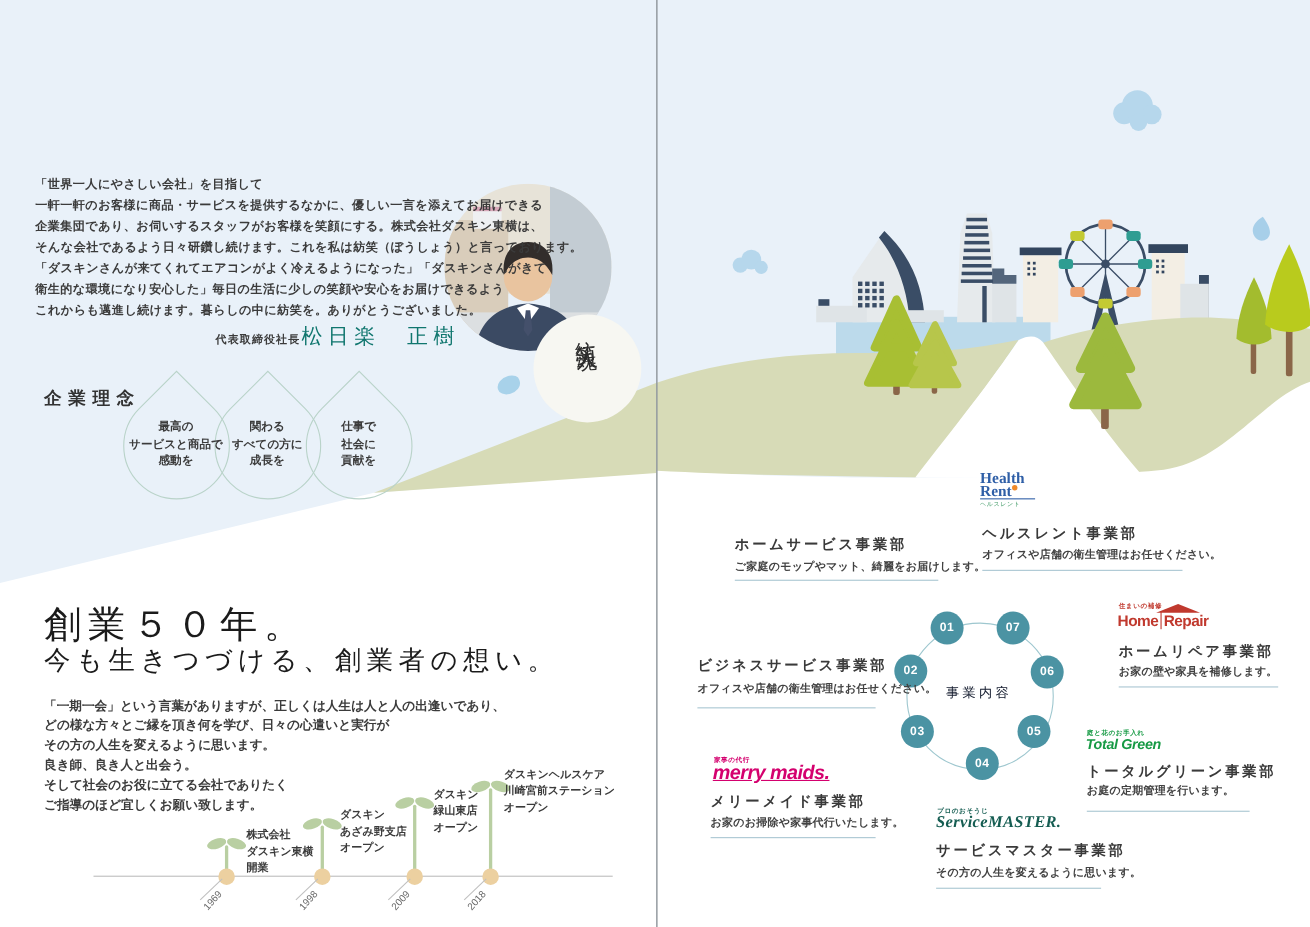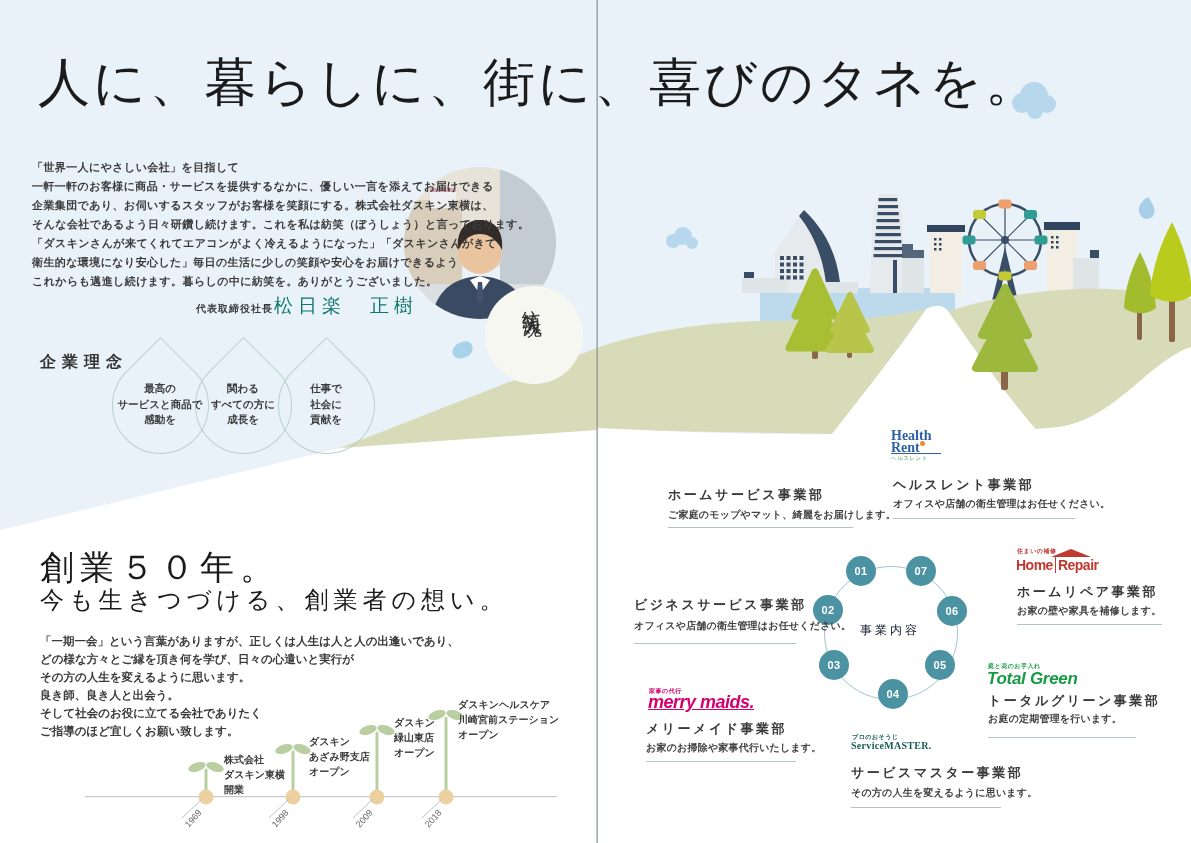--- a/index.html
+++ b/index.html
@@ -31,23 +31,23 @@
   
   .tl-label{font-size:10px;font-weight:700;color:#3b3b3b;line-height:15px;white-space:nowrap;}
   .tl-year{width:36px;font-size:9px;color:#666;text-align:right;
     transform:rotate(-48deg);transform-origin:100% 50%;}
   
   .div-title{font-size:13px;font-weight:600;letter-spacing:2.5px;color:#3a3a3a;white-space:nowrap;}
   .div-desc{font-size:10px;font-weight:700;color:#424242;letter-spacing:.2px;white-space:nowrap;}
   .div-line{height:1px;background:#a9c6d2;}
   .tagline{font-size:6px;font-weight:700;letter-spacing:.5px;white-space:nowrap;}
   .logo-merry{font-size:18px;font-weight:900;font-style:italic;color:#d4006e;letter-spacing:-.5px;text-decoration:underline;}
-  .logo-sm{font-family:"Liberation Serif","DejaVu Serif",serif;font-size:10px;font-weight:700;
-    color:#155d52;letter-spacing:.3px;}
-  .logo-tg{font-size:17px;font-weight:900;font-style:italic;color:#169a44;letter-spacing:-.3px;}
+  .logo-sm{font-family:"Liberation Serif","DejaVu Serif",serif;font-size:15px;font-weight:700;
+    font-style:italic;color:#155d52;letter-spacing:.3px;}
+  .logo-tg{font-size:13px;font-weight:900;font-style:italic;color:#169a44;letter-spacing:-.3px;}
   .logo-hr-txt{font-size:14px;font-weight:800;color:#c0392e;letter-spacing:-.5px;}
   .hr-roof{width:0;height:0;border-left:20px solid transparent;border-right:20px solid transparent;
     border-bottom:8px solid #c0392e;}
   .hr-big{font-family:"Liberation Serif","DejaVu Serif",serif;font-size:14px;font-weight:700;color:#2f5fa7;}
   .hr-caption{font-size:5.5px;color:#3f9a66;letter-spacing:.5px;border-top:1px solid #2f5fa7;padding-top:1px;}
   
   .ring{left:4px;top:10px;width:132px;height:132px;border:1px solid #9ec7cf;border-radius:50%;}
   .numcircle{width:30px;height:30px;border-radius:50%;background:#4b93a3;color:#fff;
     font-size:11px;font-weight:700;display:flex;align-items:center;justify-content:center;letter-spacing:.5px;}
   .diagram-label{left:20px;top:66px;width:100px;text-align:center;
@@ -274,21 +274,20 @@
             <line x1="422" y1="818" x2="442" y2="799"></line>
       </g>
     </g>
 
     <rect x="596.5" y="0" width="1.3" height="843" fill="#8f969c"></rect>
   </svg>
   </div>
 
   <div class="text-layer">
 
-    <div class="abs headline">人に、暮らしに、街に、喜びのタネを。</div>
 
     <div>
       <div class="abs msg-line" style="top:160px">「世界一人にやさしい会社」を目指して</div>
       <div class="abs msg-line" style="top:179px">一軒一軒のお客様に商品・サービスを提供するなかに、優しい一言を添えてお届けできる</div>
       <div class="abs msg-line" style="top:198px">企業集団であり、お伺いするスタッフがお客様を笑顔にする。株式会社ダスキン東横は、</div>
       <div class="abs msg-line" style="top:217px">そんな会社であるよう日々研鑽し続けます。これを私は紡笑（ぼうしょう）と言っております。</div>
       <div class="abs msg-line" style="top:236px">「ダスキンさんが来てくれてエアコンがよく冷えるようになった」「ダスキンさんがきて</div>
       <div class="abs msg-line" style="top:255px">衛生的な環境になり安心した」毎日の生活に少しの笑顔や安心をお届けできるよう</div>
       <div class="abs msg-line" style="top:274px">これからも邁進し続けます。暮らしの中に紡笑を。ありがとうございました。</div>
       <div class="abs sig-title">代表取締役社長</div>

